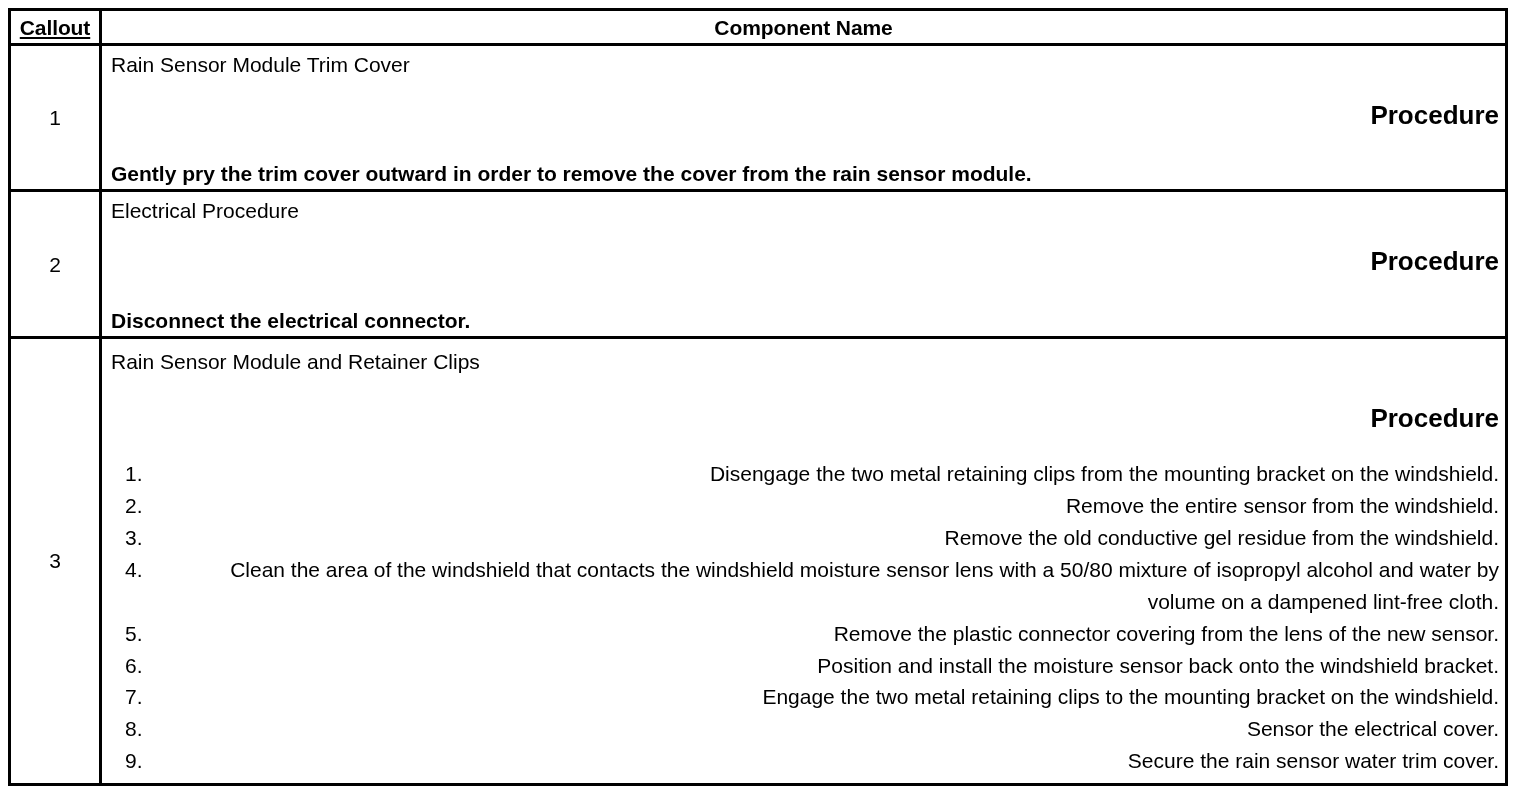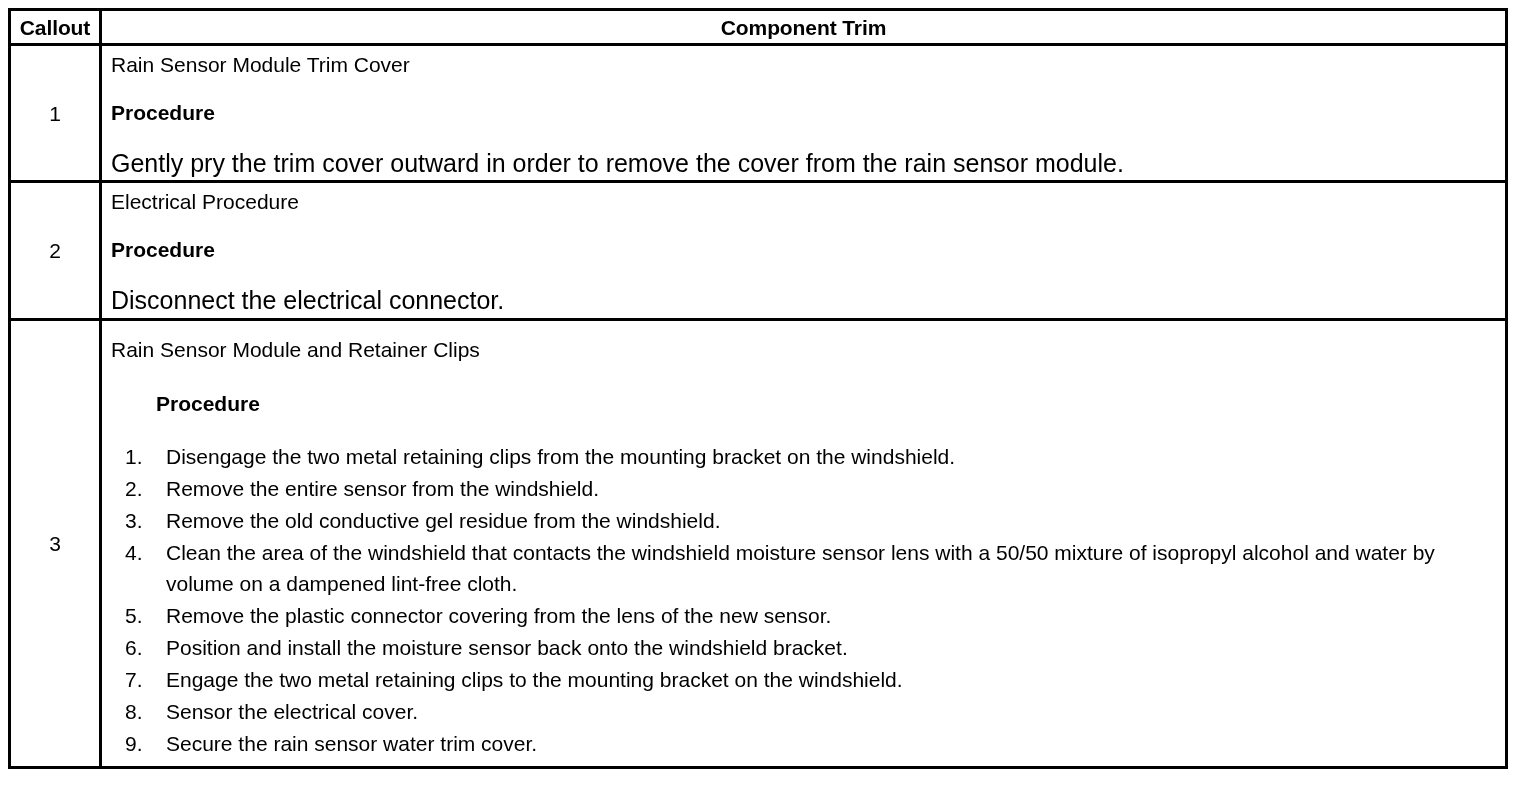--- a/index.html
+++ b/index.html
@@ -44,20 +44,21 @@
   }
 
   
   .th-callout {
     text-align: center;
     font-weight: bold;
     font-size: 21px;
     height: 32px;
     padding: 2px 0 3px 0;
     letter-spacing: -0.1px;
+    text-decoration: underline;
   }
   .th-name {
     text-align: center;
     font-weight: bold;
     font-size: 21px;
     height: 32px;
     padding: 2px 0 3px 0;
     letter-spacing: -0.1px;
   }
 
@@ -71,60 +72,63 @@
 
   
   .td-content {
     vertical-align: top;
     padding: 0;
   }
   .content-inner {
     padding: 8px 6px 4px 9px;
   }
   .content-inner.row3 {
-    padding: 18px 6px 6px 9px;
+    padding: 12px 6px 6px 9px;
   }
 
   .comp-title {
     font-size: 21px;
     line-height: 1.05;
     margin: 0 0 0 0;
     white-space: nowrap;
   }
 
   .proc-head {
     font-weight: bold;
-    font-size: 21px;
+    font-size: 26px;
     line-height: 1.05;
     margin: 26px 0 0 0;
+    text-align: right;
   }
   .proc-head.indented {
     margin: 32px 0 0 45px;
   }
 
   .proc-text {
-    font-size: 25px;
+    font-size: 21px;
     line-height: 1.05;
-    margin: 26px 0 0 0;
+    margin: 34px 0 0 0;
+    font-weight: bold;
   }
 
   
   ol.steps {
     margin: 26px 0 0 0;
     padding: 0 0 0 0;
     list-style: none;
     counter-reset: stepnum;
   }
   ol.steps > li {
     counter-increment: stepnum;
     position: relative;
     font-size: 21px;
     line-height: 1.52;
     padding-left: 55px;
     margin: 0;
+    text-align: right;
   }
   ol.steps > li::before {
     content: counter(stepnum) ".";
     position: absolute;
     left: 14px;
     top: 0;
     width: 34px;
     text-align: left;
   }
 </style>
@@ -133,21 +137,21 @@
 
 <div class="sheet">
   <table class="parts-table">
     <colgroup>
       <col class="col-callout">
       <col class="col-name">
     </colgroup>
     <thead>
       <tr>
         <th class="th-callout">Callout</th>
-        <th class="th-name">Component Trim</th>
+        <th class="th-name">Component Name</th>
       </tr>
     </thead>
     <tbody>
 
       <tr>
         <td class="td-callout">1</td>
         <td class="td-content">
           <div class="content-inner">
             <div class="comp-title">Rain Sensor Module Trim Cover</div>
             <div class="proc-head">Procedure</div>
@@ -170,21 +174,21 @@
       <tr>
         <td class="td-callout">3</td>
         <td class="td-content">
           <div class="content-inner row3">
             <div class="comp-title">Rain Sensor Module and Retainer Clips</div>
             <div class="proc-head indented">Procedure</div>
             <ol class="steps" id="step-list">
                 <li>Disengage the two metal retaining clips from the mounting bracket on the windshield.</li>
                 <li>Remove the entire sensor from the windshield.</li>
                 <li>Remove the old conductive gel residue from the windshield.</li>
-                <li>Clean the area of the windshield that contacts the windshield moisture sensor lens with a 50/50 mixture of isopropyl alcohol and water by volume on a dampened lint-free cloth.</li>
+                <li>Clean the area of the windshield that contacts the windshield moisture sensor lens with a 50/80 mixture of isopropyl alcohol and water by volume on a dampened lint-free cloth.</li>
                 <li>Remove the plastic connector covering from the lens of the new sensor.</li>
                 <li>Position and install the moisture sensor back onto the windshield bracket.</li>
                 <li>Engage the two metal retaining clips to the mounting bracket on the windshield.</li>
                 <li>Sensor the electrical cover.</li>
                 <li>Secure the rain sensor water trim cover.</li>
               </ol>
           </div>
         </td>
       </tr>
 

